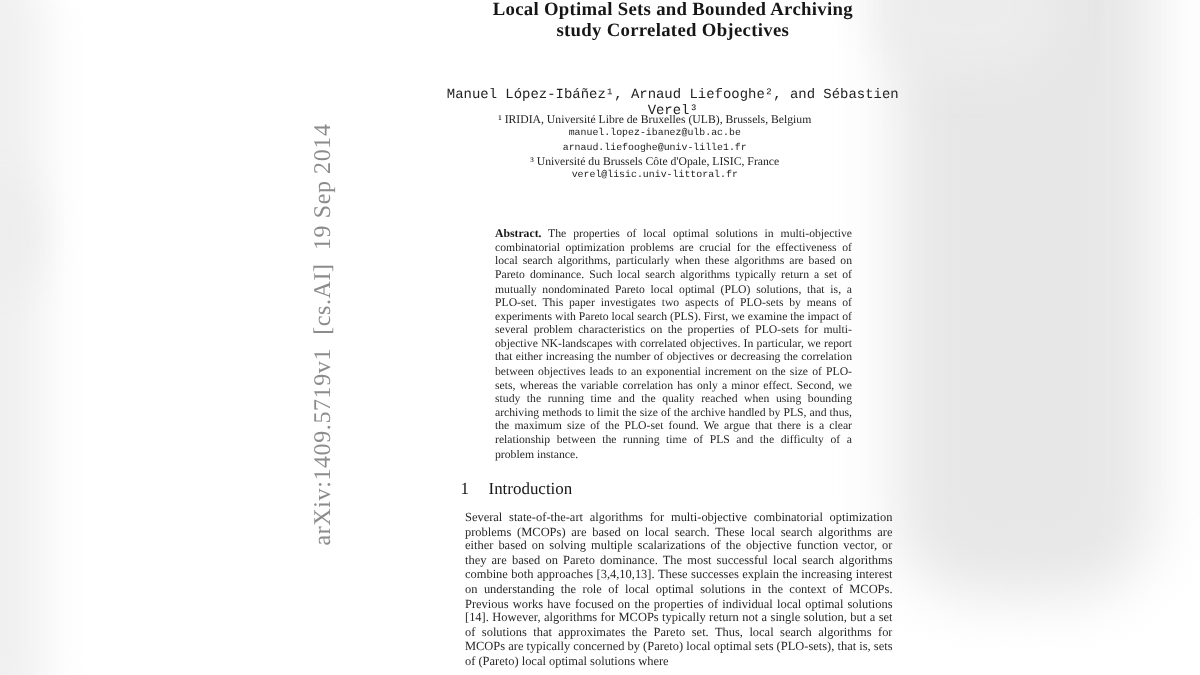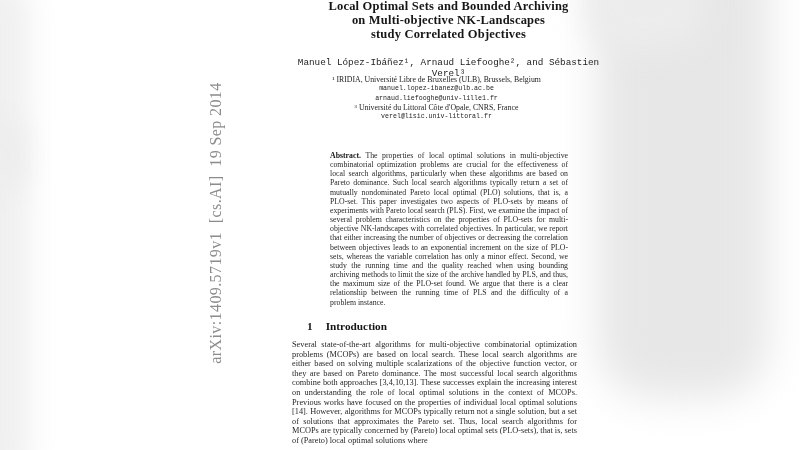--- a/index.html
+++ b/index.html
@@ -127,30 +127,30 @@
   .abstract .bold {
     font-weight: bold;
     color: #161616;
     font-family: Liberation Serif, serif;
   }
   .section-heading {
     position: absolute;
     left: 307px;
     top: 320px;
     width: 283px;
-    font-weight: bold;
+    font-weight: normal;
     font-size: 11.3px;
     color: #161616;
   }
   .section-heading .sec-num {
     margin-right: 13px;
   }
   .body-text {
     position: absolute;
-    left: 292px;
+    left: 310px;
     top: 340px;
     width: 285px;
     height: 110px;
     overflow: hidden;
     text-align: justify;
     font-size: 8.3px;
     line-height: 9.6px;
     color: #272727;
   }
 </style>
@@ -161,31 +161,30 @@
 
   <div class="blob-left"></div>
   <div class="blob-left-mid"></div>
   <div class="blob-right"></div>
   <div class="blob-right-top"></div>
 
   <div class="arxiv-stamp">arXiv:1409.5719v1  [cs.AI]  19 Sep 2014</div>
 
   <div class="title-block">
     <div>Local Optimal Sets and Bounded Archiving</div>
-    <div>on Multi-objective NK-Landscapes</div>
     <div>study Correlated Objectives</div>
   </div>
 
   <div class="authors">Manuel López-Ibáñez¹, Arnaud Liefooghe², and Sébastien Verel³</div>
 
   <div class="affiliations">
     <div>¹ IRIDIA, Université Libre de Bruxelles (ULB), Brussels, Belgium</div>
     <div class="email">manuel.lopez-ibanez@ulb.ac.be</div>
     <div class="email">arnaud.liefooghe@univ-lille1.fr</div>
-    <div>³ Université du Littoral Côte d'Opale, CNRS, France</div>
+    <div>³ Université du Brussels Côte d'Opale, LISIC, France</div>
     <div class="email">verel@lisic.univ-littoral.fr</div>
   </div>
 
   <div class="abstract">
     <span class="bold">Abstract.</span>
     <span>The properties of local optimal solutions in multi-objective combinatorial optimization problems are crucial for the effectiveness of local search algorithms, particularly when these algorithms are based on Pareto dominance. Such local search algorithms typically return a set of mutually nondominated Pareto local optimal (PLO) solutions, that is, a PLO-set. This paper investigates two aspects of PLO-sets by means of experiments with Pareto local search (PLS). First, we examine the impact of several problem characteristics on the properties of PLO-sets for multi-objective NK-landscapes with correlated objectives. In particular, we report that either increasing the number of objectives or decreasing the correlation between objectives leads to an exponential increment on the size of PLO-sets, whereas the variable correlation has only a minor effect. Second, we study the running time and the quality reached when using bounding archiving methods to limit the size of the archive handled by PLS, and thus, the maximum size of the PLO-set found. We argue that there is a clear relationship between the running time of PLS and the difficulty of a problem instance.</span>
   </div>
 
   <div class="section-heading">
     <span class="sec-num">1</span><span>Introduction</span>

